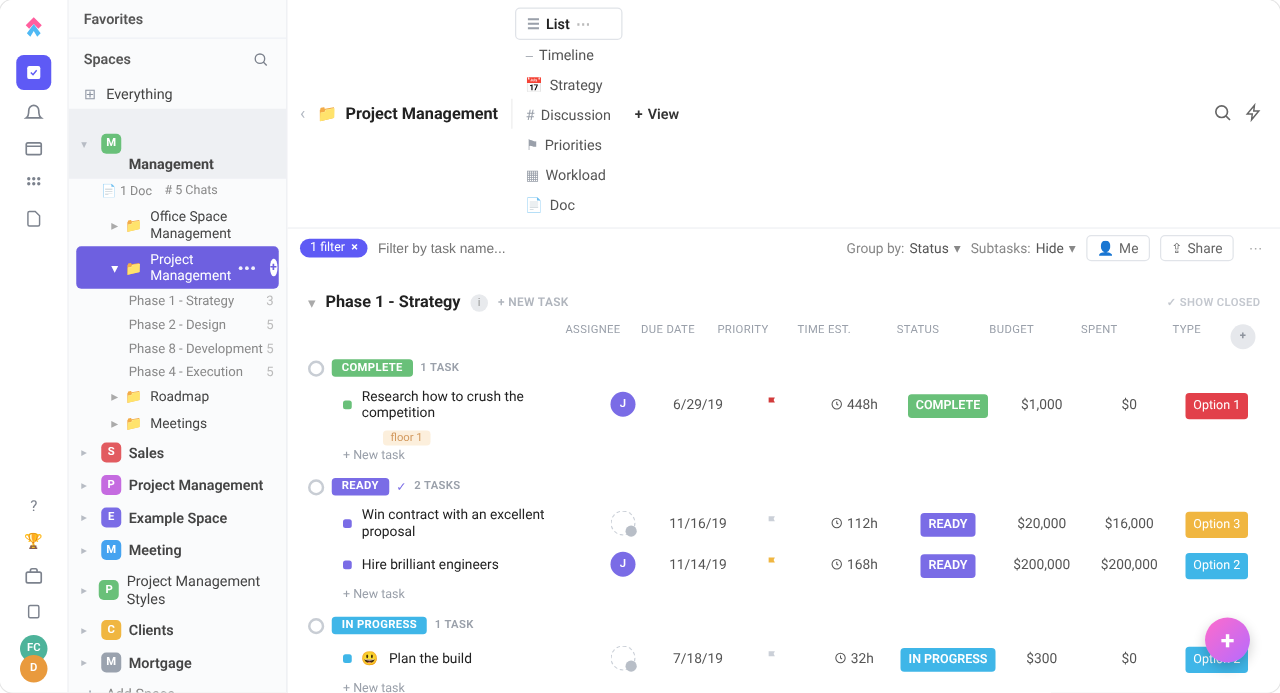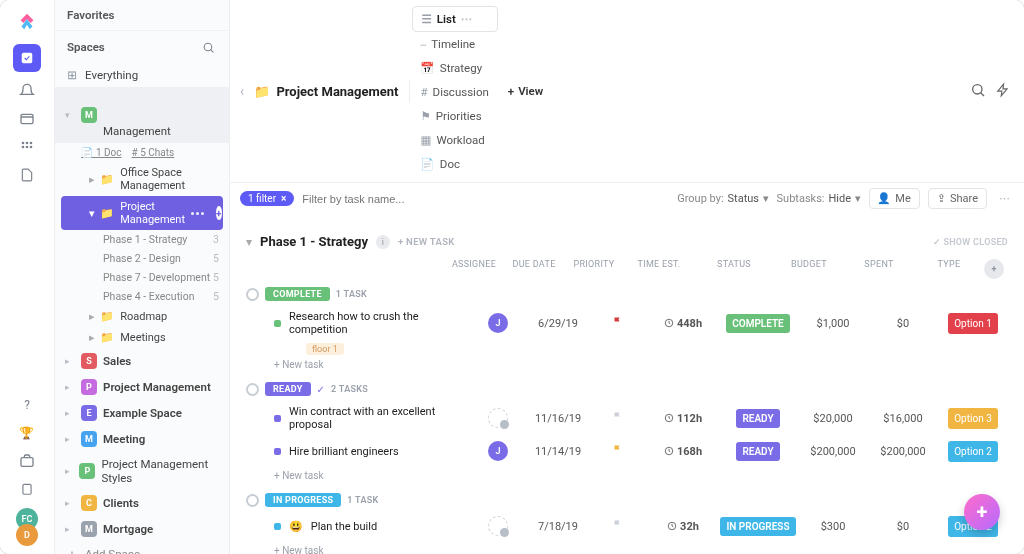--- a/index.html
+++ b/index.html
@@ -17,21 +17,21 @@
     .sb-row { display:flex; align-items:center; padding:5px 10px; color:#444; cursor:pointer; gap:6px;}
     .sb-row.muted { color:#888;}
     .sb-row .caret { width:10px; color:#b7bcc4; font-size:9px;}
     .sb-row .sq { width:16px; height:16px; border-radius:4px; display:flex; align-items:center; justify-content:center; color:#fff; font-size:9px; font-weight:700; flex-shrink:0;}
     .sb-row .ic { width:14px; height:14px; color:#8f96a3; flex-shrink:0; display:flex; align-items:center; justify-content:center;}
     .sb-sub { padding:4px 10px 4px 34px; display:flex; align-items:center; cursor:pointer; color:#444; font-size:11px;}
     .sb-sub.active { background:#6e60e0; color:#fff; border-radius:4px; margin:0 6px; padding-left:28px;}
     .sb-sub.active .sb-dots { display:inline-flex; gap:2px; margin-left:auto; opacity:.9;}
     .sb-dots span{width:3px;height:3px;background:#fff;border-radius:50%;}
     .sb-sub.active .plus-c { width:14px;height:14px;border-radius:50%;background:#fff;color:#6e60e0;display:flex;align-items:center;justify-content:center;font-weight:700;margin-left:6px;font-size:10px;}
-    .sb-inline { padding:4px 10px 4px 26px; display:flex; gap:10px; color:#888; font-size:10px;text-decoration:underline;}
+    .sb-inline { padding:4px 10px 4px 26px; display:flex; gap:10px; color:#888; font-size:10px;}
     .sb-p { padding-left:48px; font-size:10.5px; color:#888; display:flex; align-items:center; padding-top:3px;padding-bottom:3px;}
     .sb-p .cnt { margin-left:auto; padding-right:10px; color:#bbb;}
     .main { flex:1; display:flex; flex-direction:column; overflow:hidden;}
     .topbar { display:flex; align-items:center; padding:6px 10px; border-bottom:1px solid #eceef1; gap:2px; background:#fff;}
     .topbar .back { color:#b2b8c2; padding:0 4px 0 0; font-size:14px;}
     .topbar .crumb { font-weight:700; font-size:13px; padding:4px 10px 4px 4px; border-right:1px solid #eee; display:flex; align-items:center; gap:6px;}
     .topbar .tab { padding:5px 9px; display:flex; align-items:center; gap:5px; color:#555; font-size:11.5px; cursor:pointer; border-radius:4px;}
     .topbar .tab.active { background:#fff; border:1px solid #e0e3e8; font-weight:600; color:#222;}
     .topbar .tab .dots { color:#bbb;}
     .topbar .view-add { display:flex; align-items:center; gap:4px; font-weight:600; color:#333; cursor:pointer; padding:4px 8px; font-size:11.5px;}
@@ -61,21 +61,21 @@
     .task-row { display:grid; grid-template-columns: 1fr 60px 60px 60px 70px 80px 70px 70px 70px; align-items:center; padding:5px 0; font-size:11px;}
     .task-name { display:flex; align-items:center; gap:8px; padding-left:28px;}
     .task-name .dot{width:7px;height:7px;border-radius:2px;flex-shrink:0;}
     .task-row .cell { text-align:center; color:#555;}
     .task-row .assignee { display:flex; justify-content:center;}
     .av2{width:20px;height:20px;border-radius:50%;display:flex;align-items:center;justify-content:center;color:#fff;font-size:9px;font-weight:600;}
     .av-empty{width:20px;height:20px;border-radius:50%;border:1px dashed #cbd0d8;position:relative;}
     .av-empty .b{position:absolute;right:-2px;bottom:-2px;width:9px;height:9px;border-radius:50%;background:#b8bec7;}
     .date-o{color:#d96a6a;} .date-g{color:#6aa36d;} .date-b{color:#5f7ab8;}
     .flag{width:12px;height:12px;display:inline-block;}
-    .est{display:flex;align-items:center;justify-content:center;gap:3px;color:#888;font-weight:bold;}
+    .est{display:flex;align-items:center;justify-content:center;gap:3px;color:#888;}
     .est svg{width:10px;height:10px;}
     .status-btn{padding:4px 6px;border-radius:3px;color:#fff;font-size:10px;font-weight:600;}
     .opt-btn{padding:5px 6px;border-radius:3px;color:#fff;font-size:10px;font-weight:400;}
     .subtag{font-size:9px;color:#d39a5f;background:#fcefdc;padding:1px 6px;border-radius:3px;margin-left:18px;}
     .addtask{padding-left:28px;color:#9aa0aa;font-size:10px;margin-top:4px;}
     .plus-col{width:20px;height:20px;border-radius:50%;background:#e6e8ec;color:#8e949e;display:flex;align-items:center;justify-content:center;font-weight:700;}
     .fab{position:absolute;right:24px;bottom:24px;width:36px;height:36px;border-radius:50%;background:linear-gradient(135deg,#ff6bcb,#b56bff);display:flex;align-items:center;justify-content:center;color:#fff;font-size:20px;font-weight:700;box-shadow:0 4px 10px rgba(0,0,0,.2);}
     .tcount{color:#9aa0aa;font-size:9px;font-weight:600;letter-spacing:.3px;}
     .sp-hdr{ display:flex; align-items:center; justify-content:space-between; padding:7px 12px; font-weight:600; color:#555;}
   </style>
@@ -154,21 +154,21 @@
       </span>
   </div>
   <div class="sb-row">
     <span class="ic">⊞</span>
     <span>Everything</span>
   </div>
 
   <div class="sb-row" style="background:#eef0f3;">
     <span class="caret">▾</span>
     <span class="sq" id="mg-sq" style="background: rgb(105, 192, 121);">M</span>
-    <span style="font-weight:400;margin-top:32px;">Management</span>
+    <span style="font-weight:700;margin-top:32px;">Management</span>
   </div>
   <div class="sb-inline">
     <span>📄 <span>1 Doc</span></span>
     <span># <span>5 Chats</span></span>
   </div>
   <div class="sb-sub" style="display:flex;gap:6px;align-items:center;">
     <span style="color:#aaa;">▸</span>
       <span>📁</span>
       <span>Office Space Management</span>
   </div>
@@ -186,21 +186,21 @@
   <div id="phases-nav">
       <div class="sb-p">
         <span>Phase 1 - Strategy</span>
         <span class="cnt">3</span>
       </div>
       <div class="sb-p">
         <span>Phase 2 - Design</span>
         <span class="cnt">5</span>
       </div>
       <div class="sb-p">
-        <span>Phase 7 - Development</span>
+        <span>Phase 8 - Development</span>
         <span class="cnt">5</span>
       </div>
       <div class="sb-p">
         <span>Phase 4 - Execution</span>
         <span class="cnt">5</span>
       </div>
     </div>
   <div class="sb-sub" style="display:flex;gap:6px;align-items:center;">
     <span style="color:#aaa;">▸</span>
       <span>📁</span>

